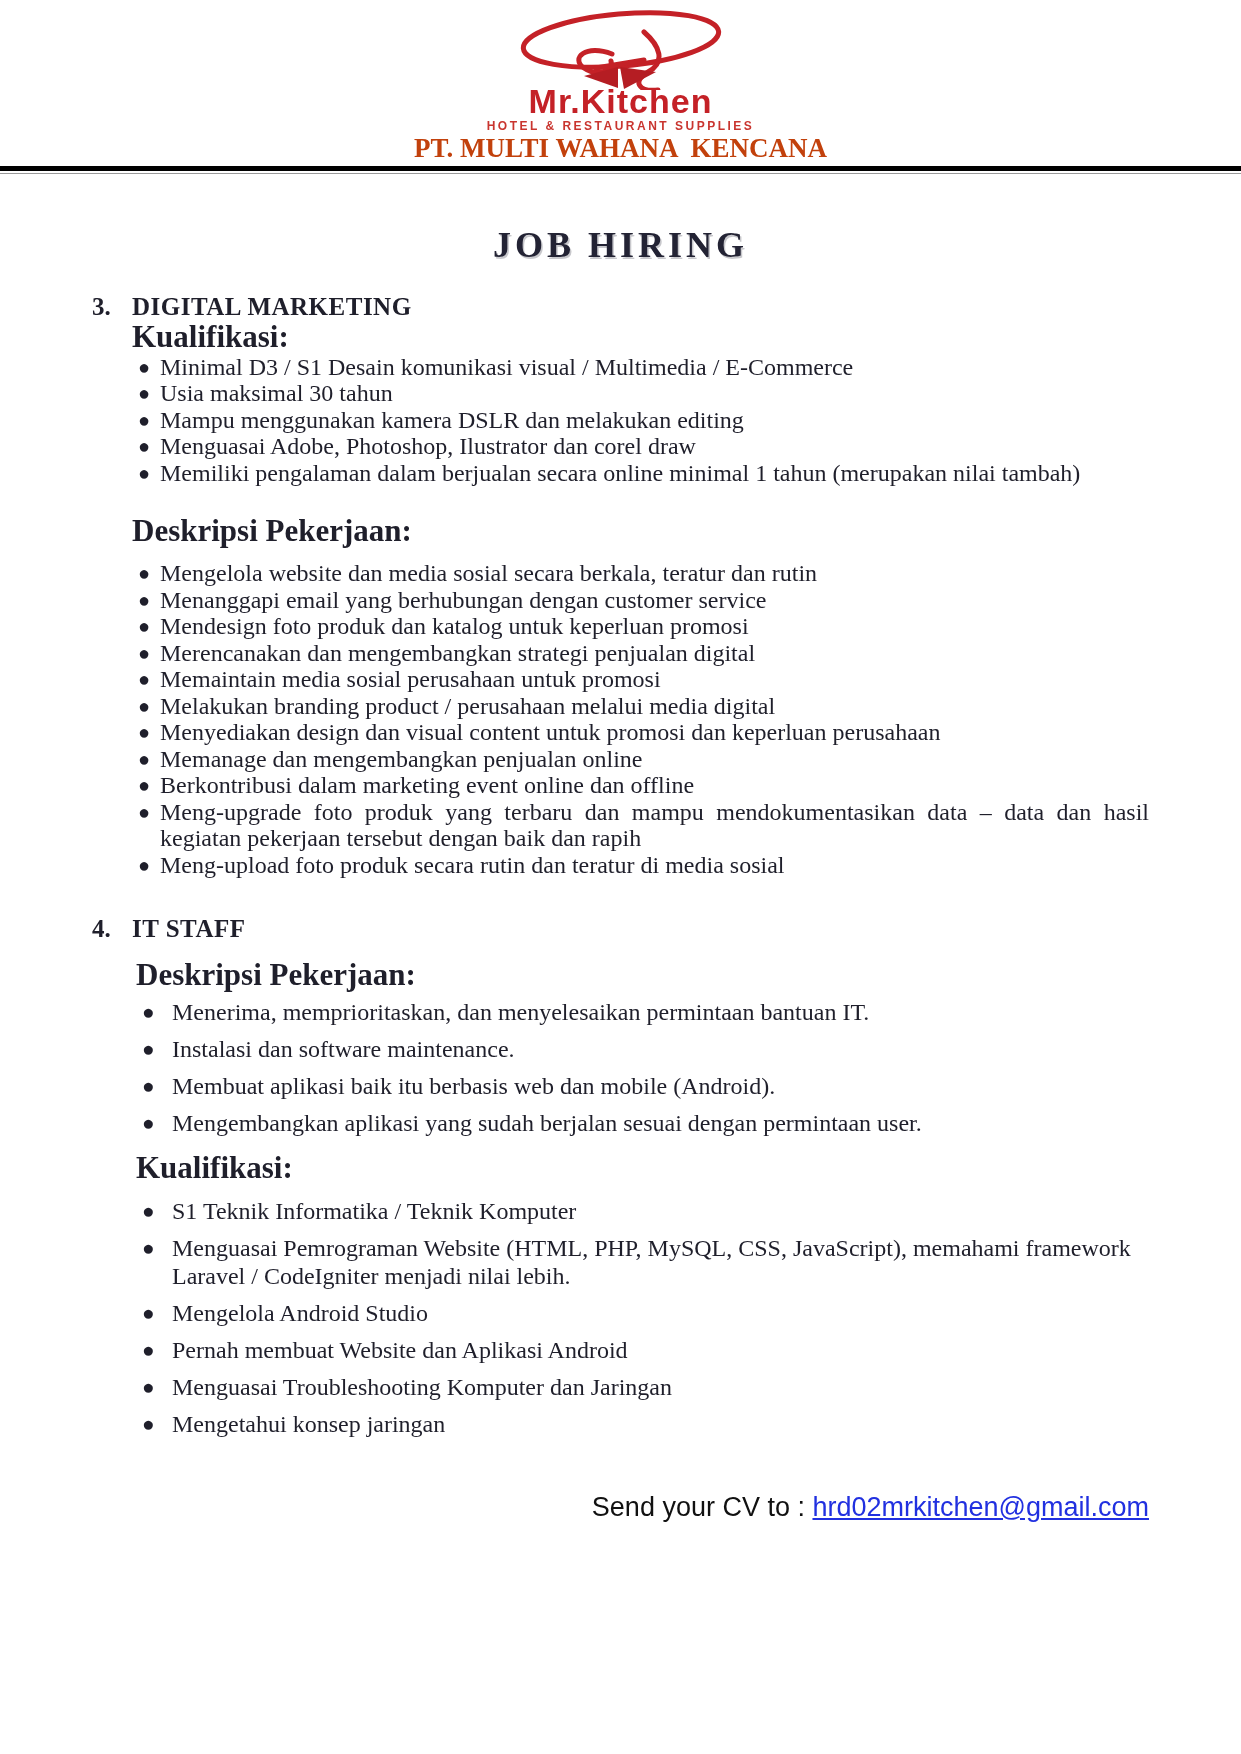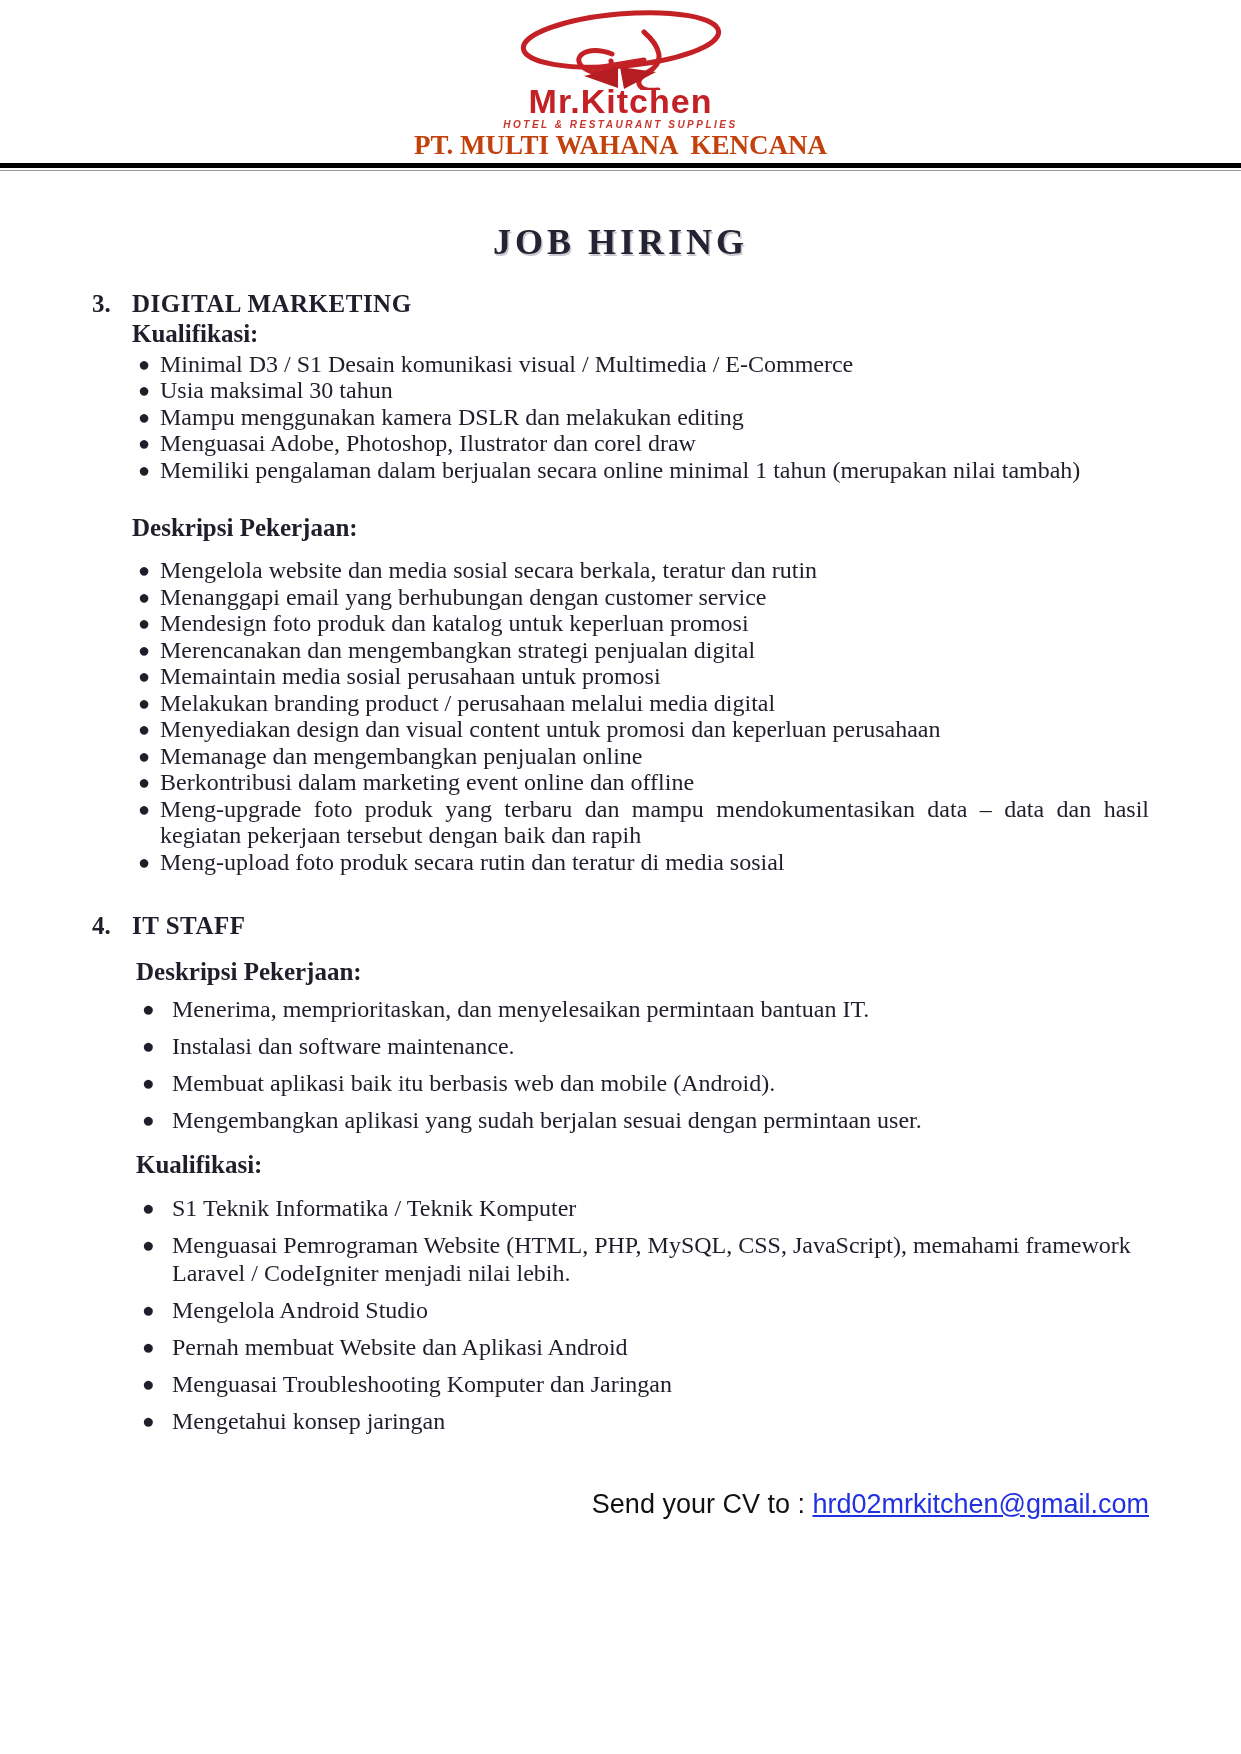--- a/index.html
+++ b/index.html
@@ -24,25 +24,24 @@
     font-weight: bold;
     font-size: 34px;
     line-height: 0.9;
     color: #c42127;
     letter-spacing: 1px;
     margin-top: -4px;
   }
   .brand-tagline {
     font-family: "Liberation Sans", sans-serif;
     font-weight: bold;
-    font-size: 10px;
+    font-size: 12px;
     letter-spacing: 2.5px;
     color: #c9352f;
     margin-top: 2px;
-    font-style: italic;
   }
   .company-name {
     font-family: "Liberation Serif", serif;
     font-weight: bold;
     font-size: 27px;
     line-height: 1.0;
     color: #c2410c;
     margin-top: 2px;
     white-space: pre;
   }
@@ -76,21 +75,21 @@
     font-weight: bold;
     font-size: 25px;
     line-height: 30px;
   }
   .section-number { width: 40px; flex: 0 0 40px; }
   .section-title { letter-spacing: 0.5px; }
 
   .subsection { margin-left: 40px; }
   .subsection-heading {
     font-weight: bold;
-    font-size: 25px;
+    font-size: 31px;
     line-height: 30px;
     margin-top: 0;
   }
   .gap-before { margin-top: 30px; }
   .gap-after { margin-bottom: 14px; }
 
   ul.bullet-list { list-style: none; margin: 2px 0 0 0; padding: 0; }
   ul.bullet-list li {
     display: flex;
     font-size: 24px;

